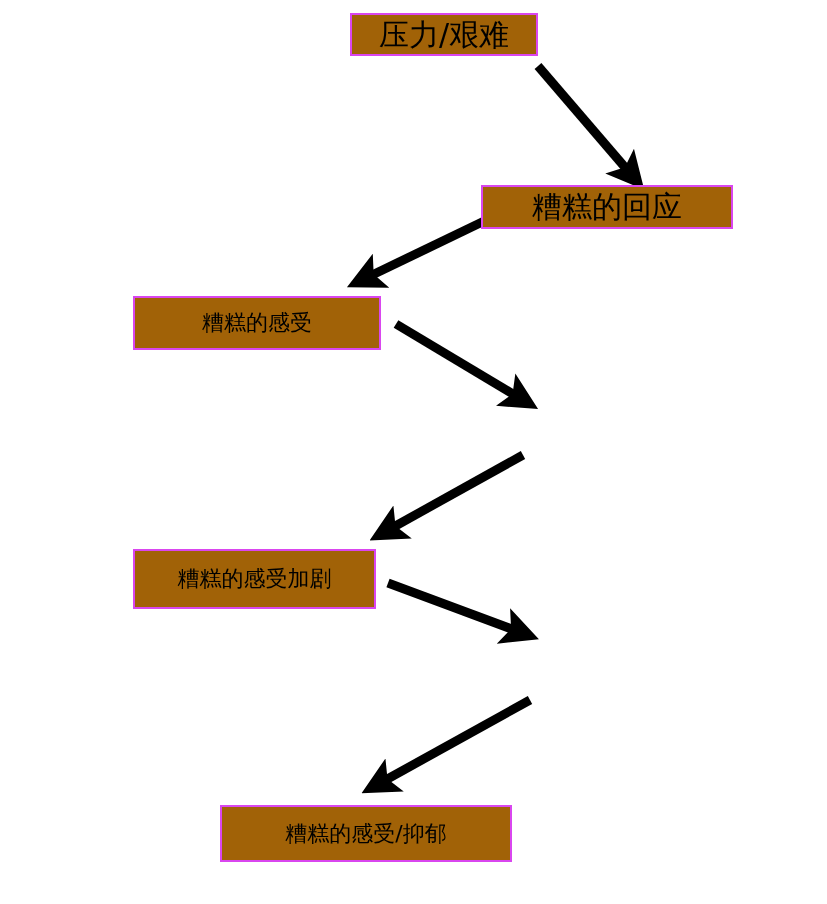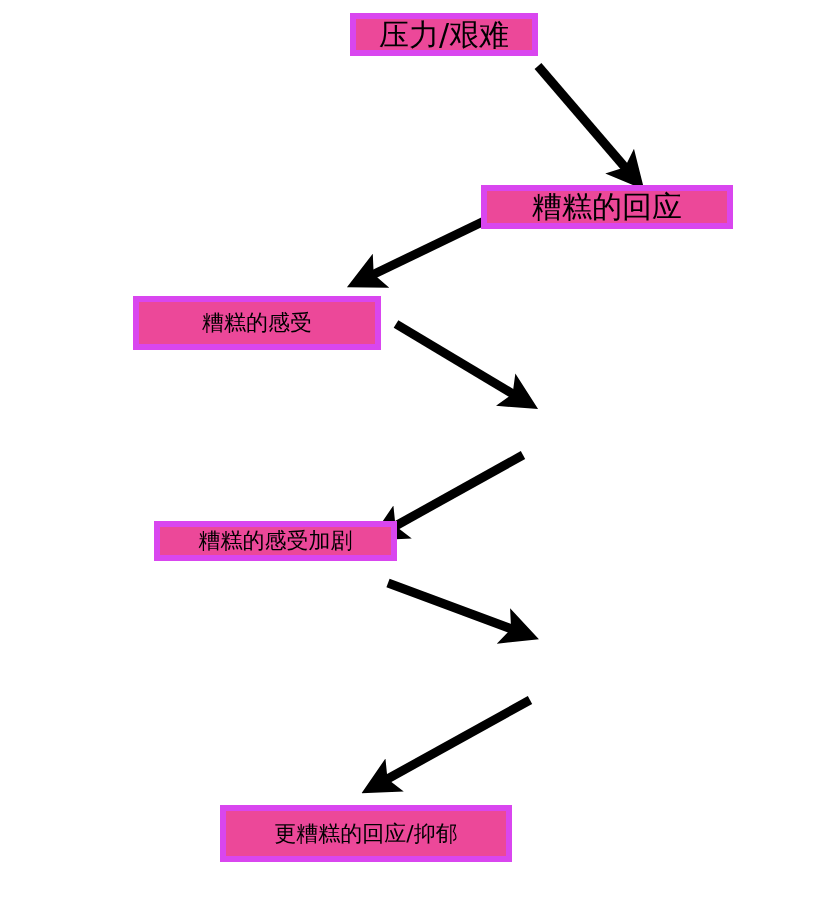--- a/index.html
+++ b/index.html
@@ -20,40 +20,40 @@
   #arrow-layer {
     position: absolute;
     left: 0;
     top: 0;
     width: 827px;
     height: 904px;
   }
   .node-box {
     position: absolute;
     box-sizing: border-box;
-    background: #ec4899;
-    border: 6px solid #d946ef;
+    background: #a16207;
+    border: 2px solid #d946ef;
     display: flex;
     align-items: center;
     justify-content: center;
     white-space: nowrap;
   }
   .node-label {
     font-family: "DejaVu Sans", "Liberation Sans", sans-serif;
     font-size: 22px;
     line-height: 1;
     color: #000000;
     letter-spacing: 0px;
   }
   
   #node-stress       { left: 350px; top: 13px;  width: 188px; height: 43px; }
   #node-bad-response { left: 481px; top: 185px; width: 252px; height: 44px; }
   #node-bad-feeling  { left: 133px; top: 296px; width: 248px; height: 54px; }
   #node-worse-response { left: 538px; top: 406px; width: 239px; height: 56px; }
-  #node-worse-feeling  { left: 133px; top: 521px; width: 243px; height: 40px; margin-left: 21px; }
+  #node-worse-feeling  { left: 133px; top: 549px; width: 243px; height: 60px; }
   #node-irresponsible  { left: 532px; top: 631px; width: 243px; height: 57px; }
   #node-depression     { left: 220px; top: 805px; width: 292px; height: 57px; }
   #node-stress .node-label,
   #node-bad-response .node-label { font-size: 30px; }
 </style>
 </head>
 <body>
 
 <div id="diagram-canvas">
 
@@ -89,16 +89,16 @@
     <span class="node-label">糟糕的感受</span>
   </div>
 
 
   <div class="node-box" id="node-worse-feeling">
     <span class="node-label">糟糕的感受加剧</span>
   </div>
 
 
   <div class="node-box" id="node-depression">
-    <span class="node-label">更糟糕的回应/抑郁</span>
+    <span class="node-label">糟糕的感受/抑郁</span>
   </div>
 
 </div>
 
 </body></html>

